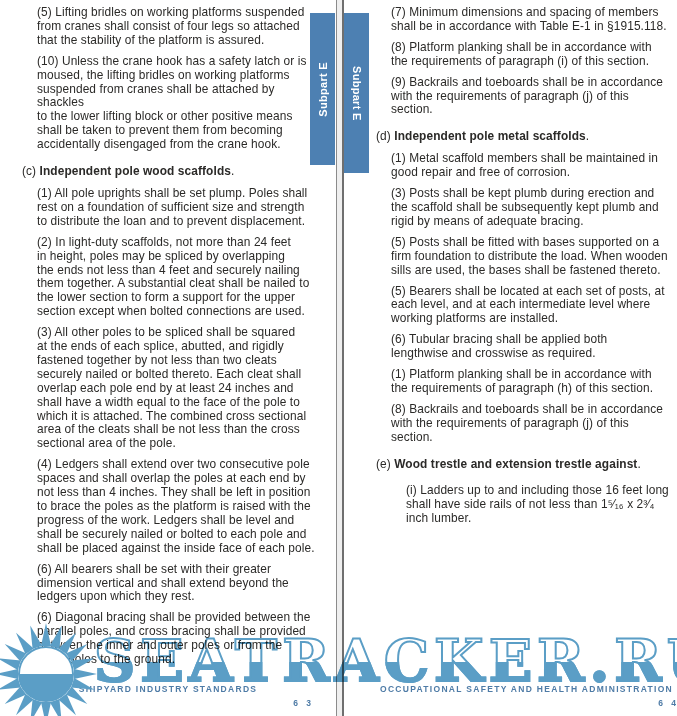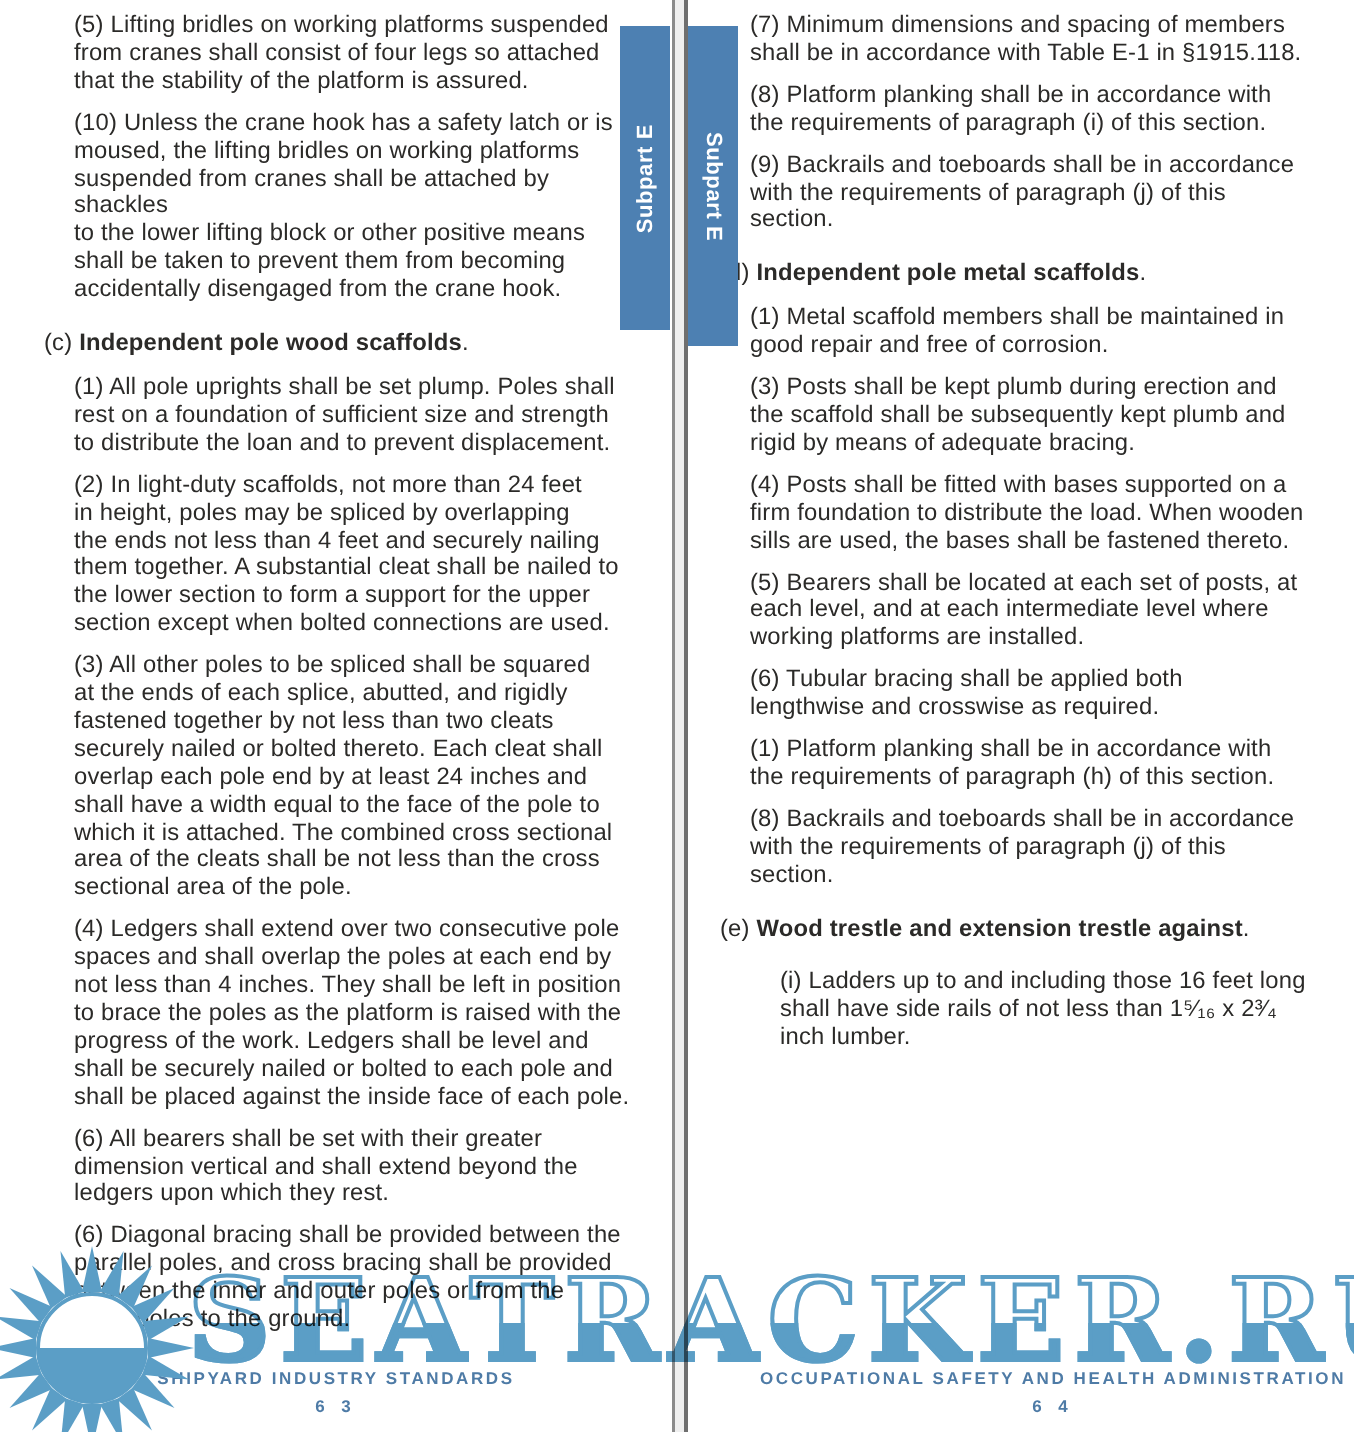--- a/index.html
+++ b/index.html
@@ -11,21 +11,21 @@
     font-family:"Liberation Sans", sans-serif;
     color:#2b2a28;
   }
   .column{
     position:absolute;top:6px;
     font-size:11.9px;
     line-height:13.9px;
     letter-spacing:.1px;
   }
   .col-left{left:22px;width:296px;}
-  .col-right{left:360px;width:298px;}
+  .col-right{left:376px;width:298px;}
   .para{
     margin:0 0 7px 15px;
     white-space:pre-line;
   }
   .heading{
     margin:13px 0 8px 0;
     white-space:pre-line;
   }
   .heading b{font-weight:bold;}
   .sub-para{
@@ -51,21 +51,21 @@
   }
   .tab-left span{transform:rotate(180deg);}
   
   .footer{
     position:absolute;top:684px;text-align:center;
     color:#4e7ba6;font-weight:bold;
   }
   .footer-left{left:22px;width:292px;}
   .footer-right{left:374px;width:305px;}
   .footer .line1{font-size:8.5px;letter-spacing:1.3px;}
-  .footer .pagenum{font-size:8.5px;letter-spacing:3px;margin-top:4px;}
+  .footer .pagenum{font-size:8.5px;letter-spacing:3px;margin-top:4px;text-align:right;}
   
   .watermark-text{
     position:absolute;left:94px;top:632px;z-index:5;
     font-family:"DejaVu Serif", serif;
     font-weight:bold;
     font-size:57px;line-height:57px;
     letter-spacing:5px;
     white-space:nowrap;
     background:linear-gradient(180deg,#ffffff 0 52%,#5b9ec6 52% 100%);
     -webkit-background-clip:text;
@@ -132,21 +132,21 @@
   <p class="para">(8) Platform planking shall be in accordance with
 the requirements of paragraph (i) of this section.</p>
   <p class="para">(9) Backrails and toeboards shall be in accordance
 with the requirements of paragraph (j) of this section.</p>
   <p class="heading"><span>(d) </span><b>Independent pole metal scaffolds</b><span>.</span></p>
   <p class="para">(1) Metal scaffold members shall be maintained in
 good repair and free of corrosion.</p>
   <p class="para">(3) Posts shall be kept plumb during erection and
 the scaffold shall be subsequently kept plumb and
 rigid by means of adequate bracing.</p>
-  <p class="para">(4) Posts shall be fitted with bases supported on a
+  <p class="para">(5) Posts shall be fitted with bases supported on a
 firm foundation to distribute the load. When wooden
 sills are used, the bases shall be fastened thereto.</p>
   <p class="para">(5) Bearers shall be located at each set of posts, at
 each level, and at each intermediate level where
 working platforms are installed.</p>
   <p class="para">(6) Tubular bracing shall be applied both
 lengthwise and crosswise as required.</p>
   <p class="para">(1) Platform planking shall be in accordance with
 the requirements of paragraph (h) of this section.</p>
   <p class="para">(8) Backrails and toeboards shall be in accordance

